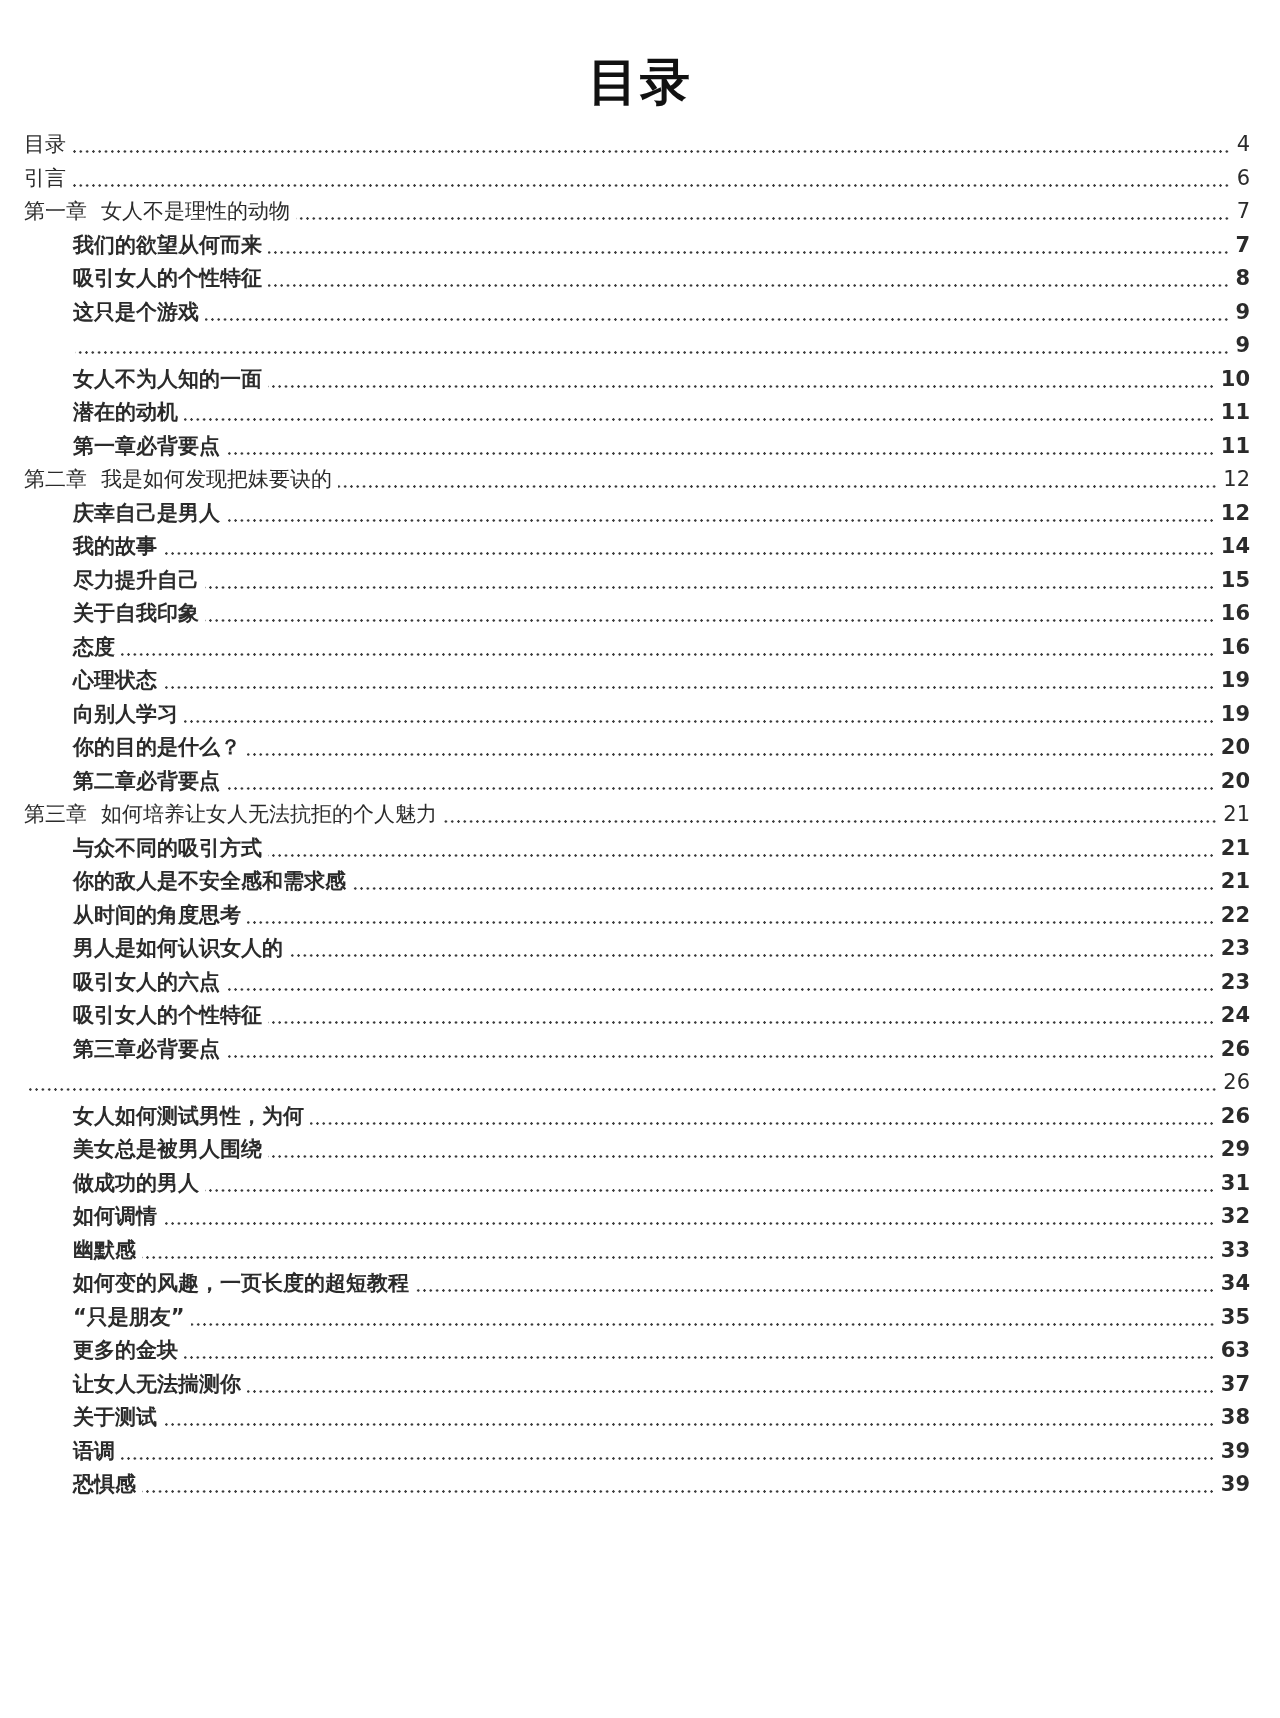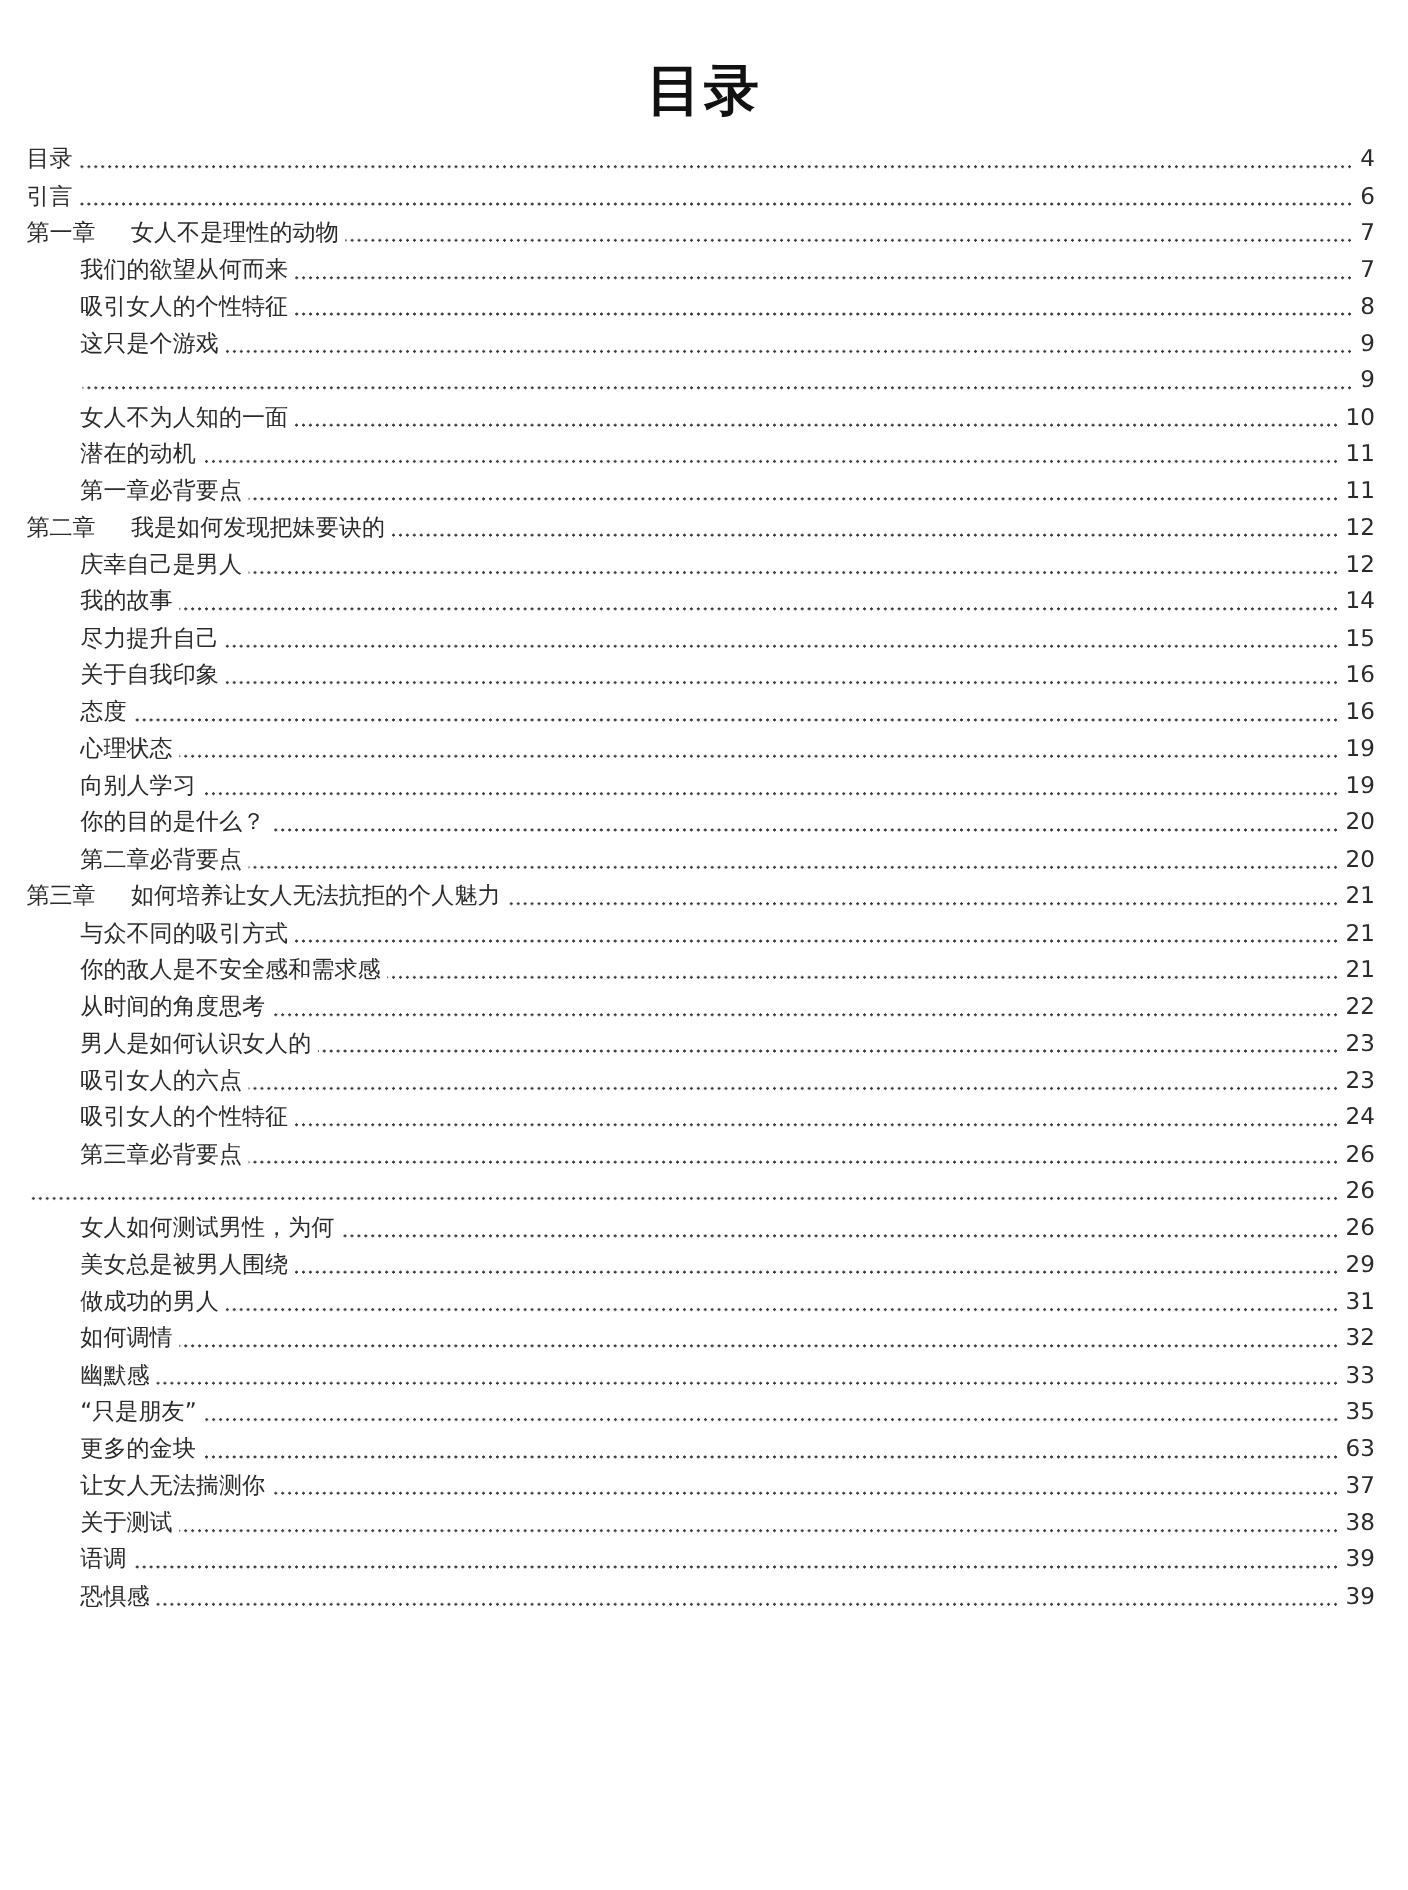--- a/index.html
+++ b/index.html
@@ -37,28 +37,29 @@
       display: flex;
       align-items: baseline;
       height: 33.5px;
       line-height: 33.5px;
       font-size: 21px;
       white-space: nowrap;
       cursor: pointer;
     }
     .toc-row.level-2 {
       padding-left: 49px;
+      font-weight: bold;
     }
     .toc-label {
       flex: 0 0 auto;
       color: #2b2b2b;
       padding-right: 4px;
     }
     .toc-label .chap-num {
-      margin-right: 32px;
+      margin-right: 14px;
     }
     .toc-leader {
       flex: 1 1 auto;
       height: 3px;
       margin: 0 6px 0 2px;
       align-self: center;
       transform: translateY(7px);
       background-image: radial-gradient(circle, #3a3a3a 1.1px, transparent 1.4px);
       background-size: 6.3px 3px;
       background-repeat: repeat-x;
@@ -241,20 +242,25 @@
       <span class="toc-label"><span>如何调情</span></span>
       <span class="toc-leader"></span>
       <span class="toc-page">32</span>
     </div>
     <div class="toc-row level-2">
       <span class="toc-label"><span>幽默感</span></span>
       <span class="toc-leader"></span>
       <span class="toc-page">33</span>
     </div>
     <div class="toc-row level-2">
+      <span class="toc-label"><span>如何变的风趣，一页长度的超短教程</span></span>
+      <span class="toc-leader"></span>
+      <span class="toc-page">34</span>
+    </div>
+    <div class="toc-row level-2">
       <span class="toc-label"><span>“只是朋友”</span></span>
       <span class="toc-leader"></span>
       <span class="toc-page">35</span>
     </div>
     <div class="toc-row level-2">
       <span class="toc-label"><span>更多的金块</span></span>
       <span class="toc-leader"></span>
       <span class="toc-page">63</span>
     </div>
     <div class="toc-row level-2">

